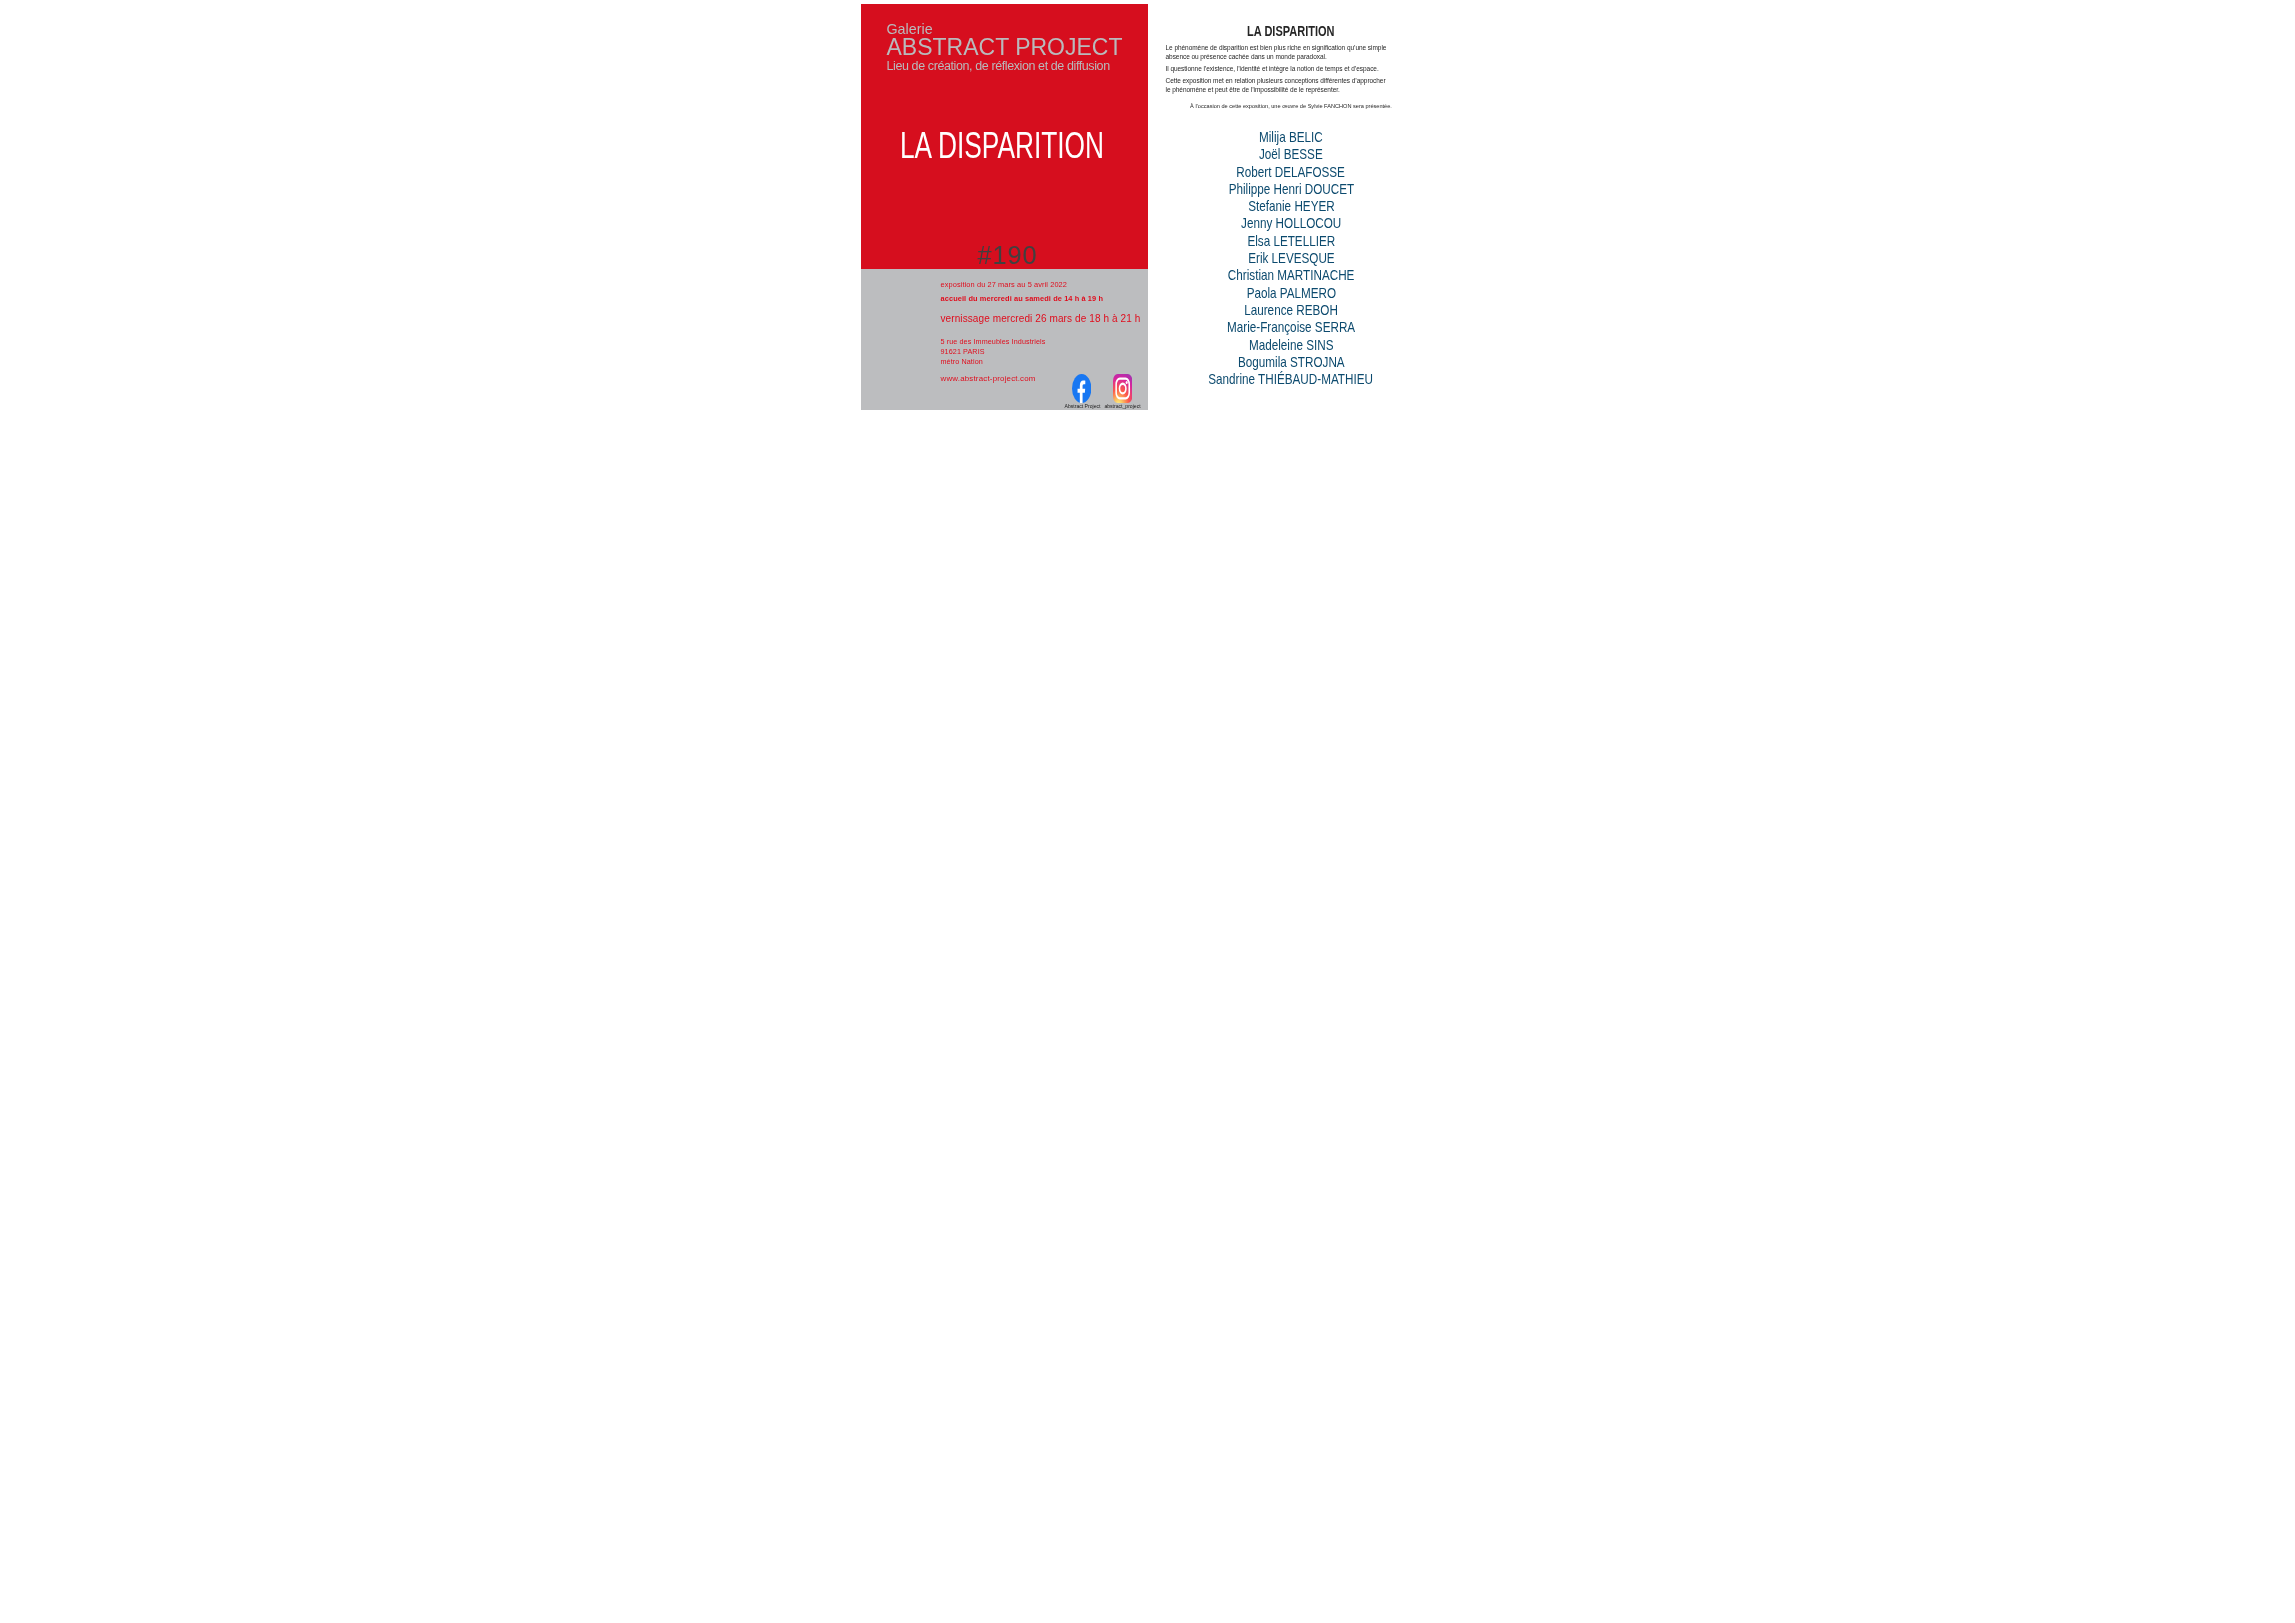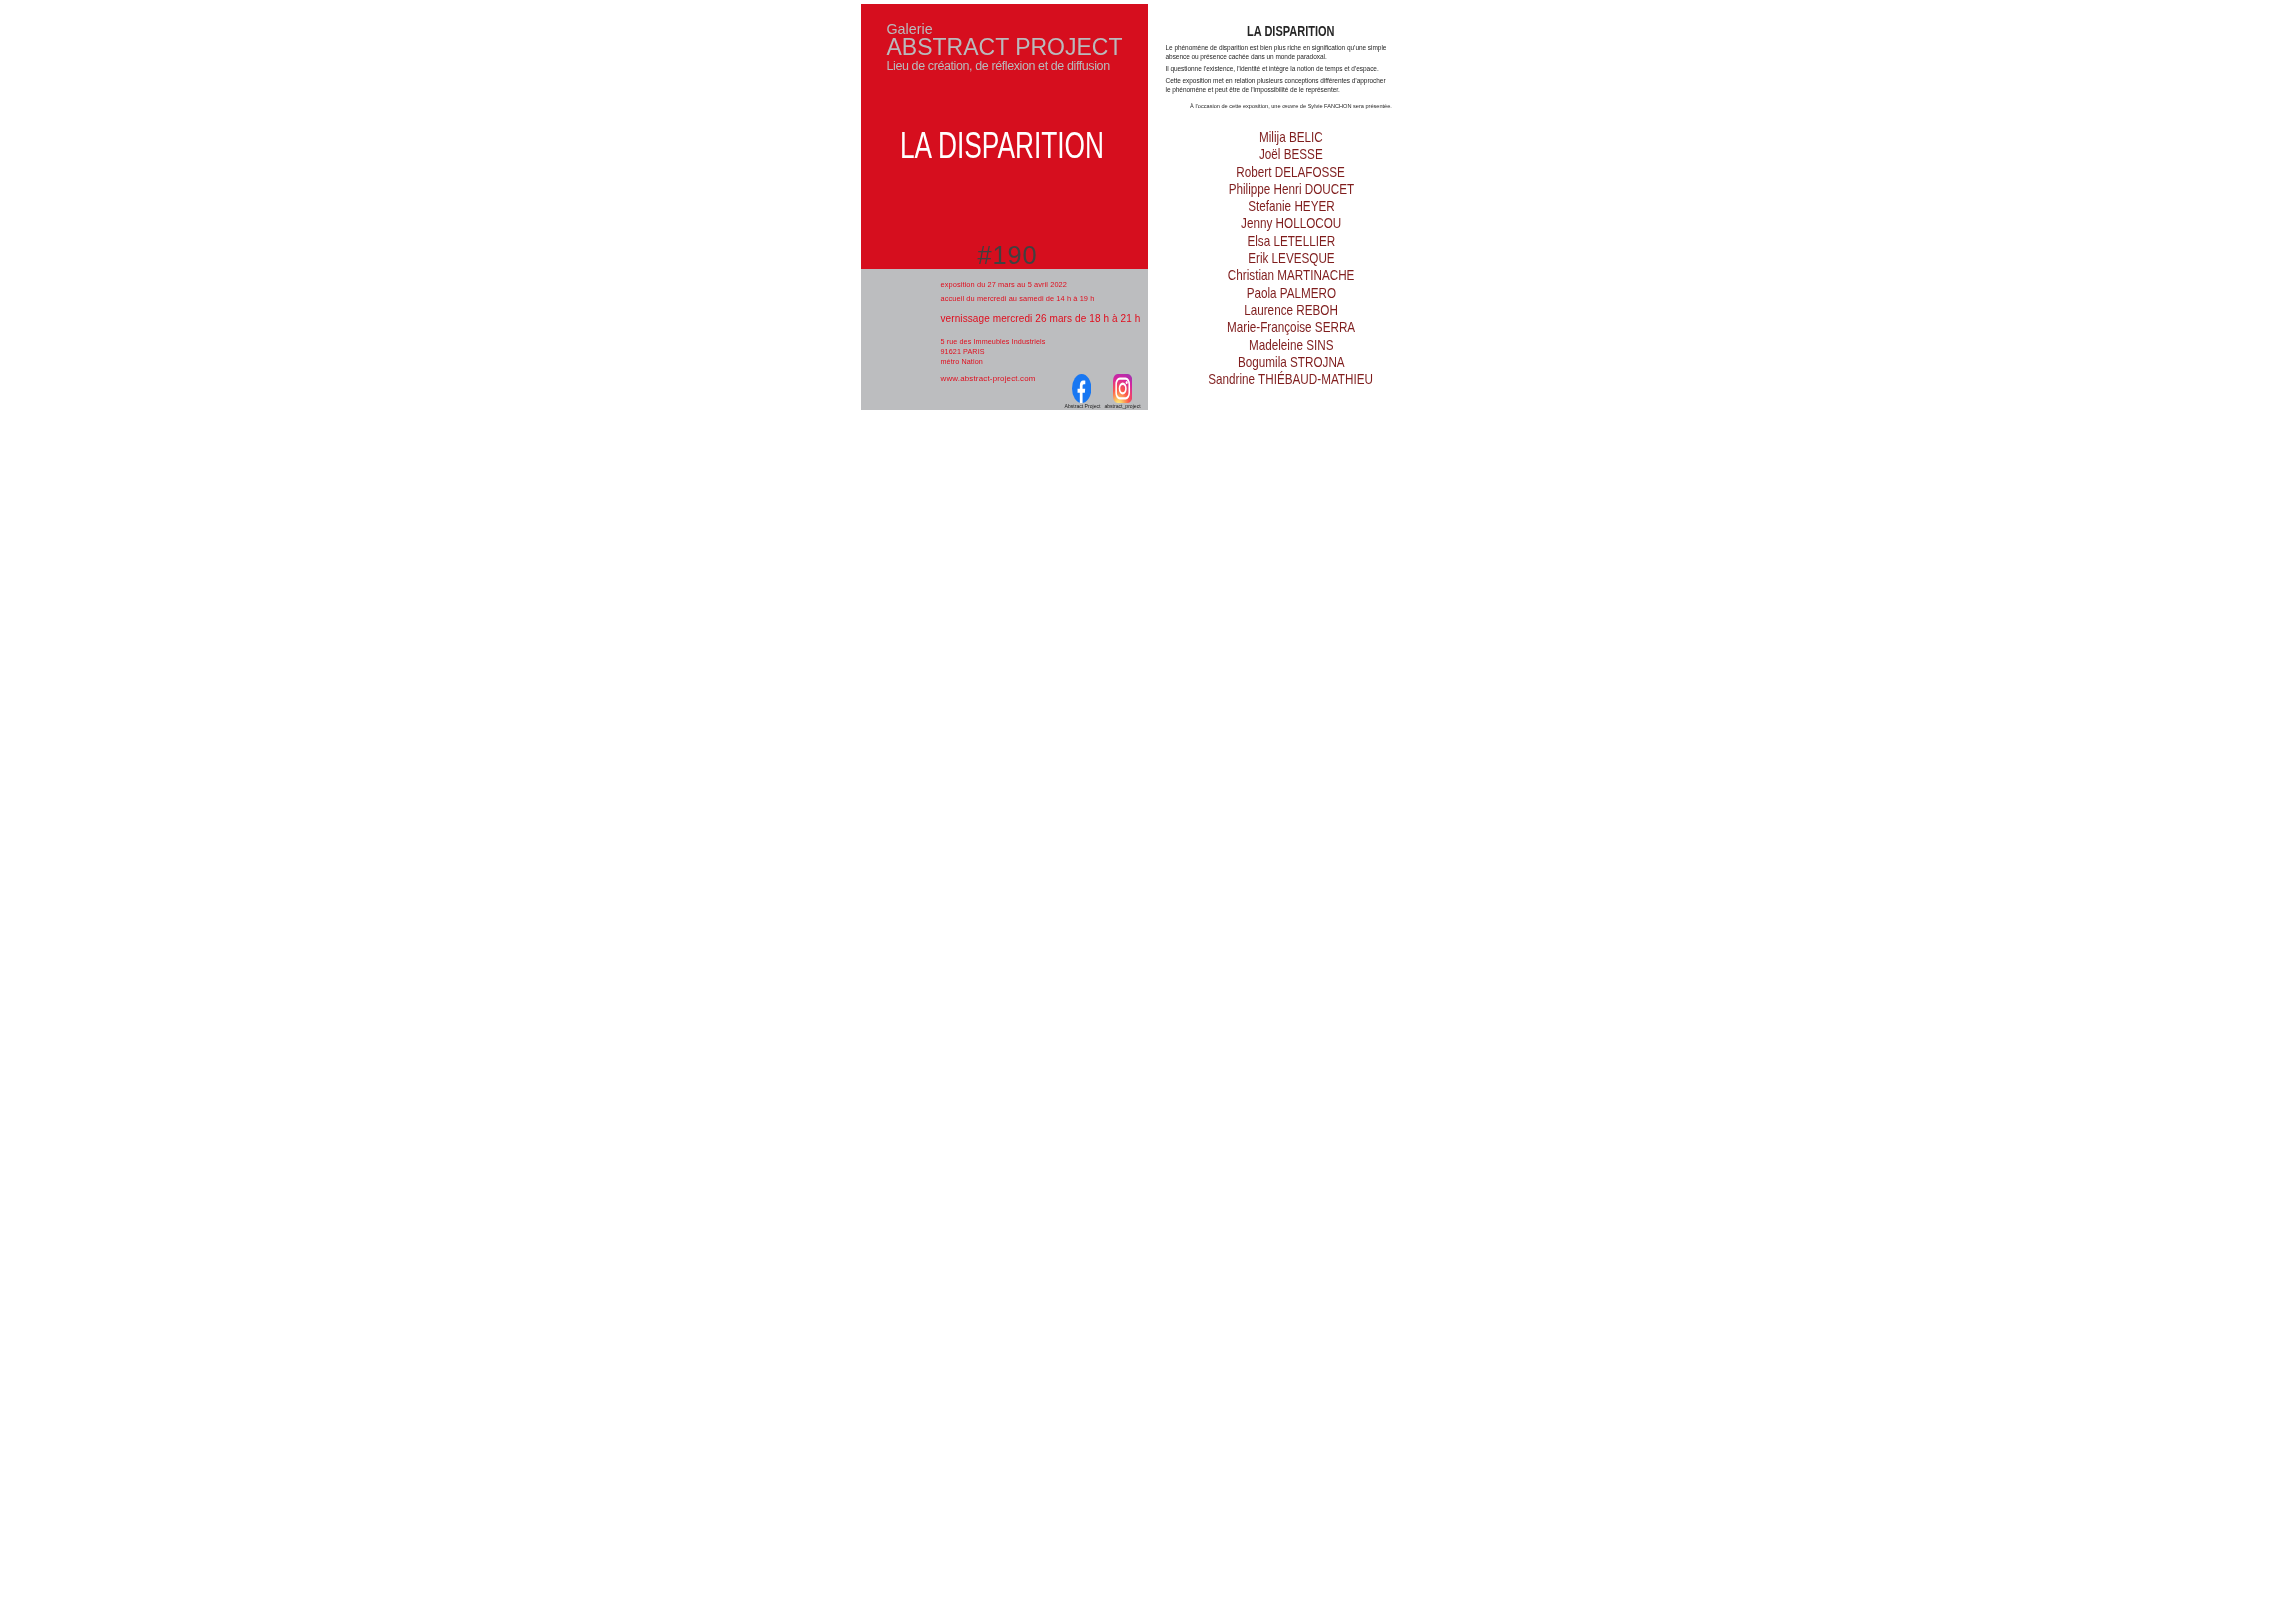--- a/index.html
+++ b/index.html
@@ -25,21 +25,21 @@
   #gallery-tagline{left:26px;top:56px;font-size:12.5px;line-height:1;letter-spacing:-0.4px;}
   #exhibition-title-left{
     left:39px;top:124px;font-size:36px;line-height:1;color:#ffffff;
   }
   #exhibition-title-left .squeeze{display:inline-block;transform:scaleX(0.73);transform-origin:left center;}
   #edition-number{left:117px;top:239px;font-size:25.4px;line-height:1;letter-spacing:0.9px;color:#404040;}
 
   
   .redtxt{color:#e00d1d;letter-spacing:0.1px;}
   #dates-line{left:80px;top:277px;font-size:7.4px;line-height:1;}
-  #hours-line{left:80px;top:291px;font-size:7.4px;line-height:1;}
+  #hours-line{left:80px;top:291px;font-size:7.4px;line-height:1;font-weight:bold;}
   #vernissage-line{left:80px;top:310px;font-size:10px;line-height:1;}
   #address-block{left:80px;top:333px;font-size:7.2px;line-height:9.8px;}
   #website{left:80px;top:371px;font-size:7.9px;line-height:1;letter-spacing:0.2px;}
 
   
   .social-icon{position:absolute;width:19.4px;height:29px;}
   #facebook-icon{left:211px;top:370px;}
   #instagram-icon{left:252px;top:370px;}
   .social-label{
     position:absolute;top:399px;width:56px;
@@ -55,21 +55,21 @@
   .para{position:absolute;left:305px;font-size:6.5px;line-height:8.8px;color:#1f1f1f;letter-spacing:-0.05px;}
   .para div{white-space:nowrap;}
   #para-1{top:40px;}
   #para-2{top:61px;}
   #para-3{top:73px;}
   #note-line{
     left:287px;top:99px;width:287px;text-align:center;
     font-size:5.6px;line-height:7.4px;color:#1f1f1f;
   }
   #artist-list{position:absolute;left:287px;top:124px;width:287px;text-align:center;}
-  .artist{height:17.3px;line-height:17.3px;font-size:15px;color:#7f1d1d;white-space:nowrap;}
+  .artist{height:17.3px;line-height:17.3px;font-size:15px;color:#0c4a6e;white-space:nowrap;}
   .artist span{display:inline-block;transform:scaleX(0.78);transform-origin:center center;}
 </style>
 </head>
 <body>
 
 <div id="flyer">
 
   <div id="left-red"></div>
   <div id="left-gray"></div>
   <div id="right-white"></div>

